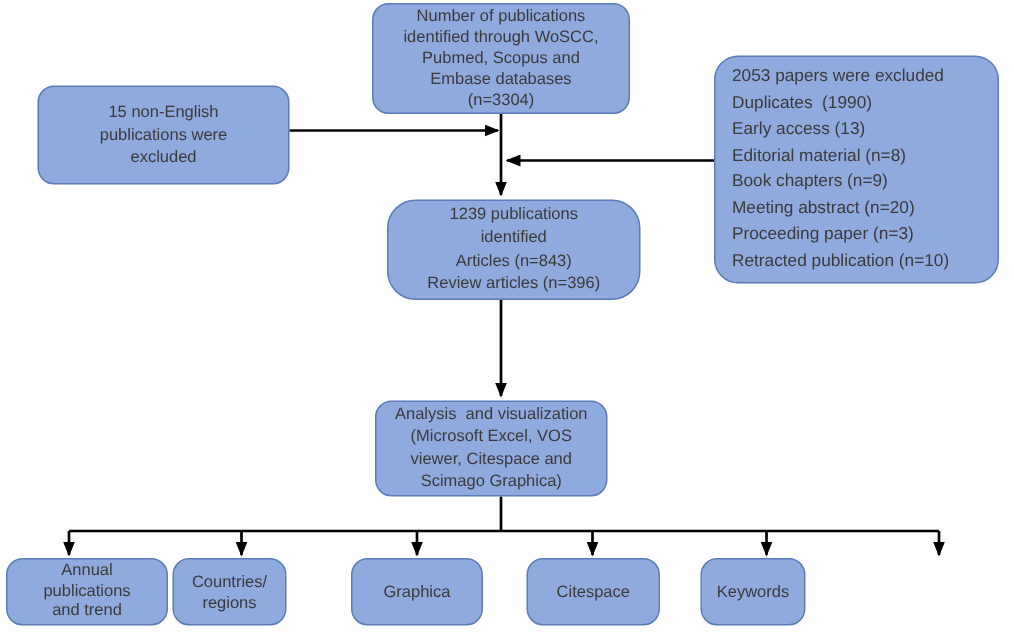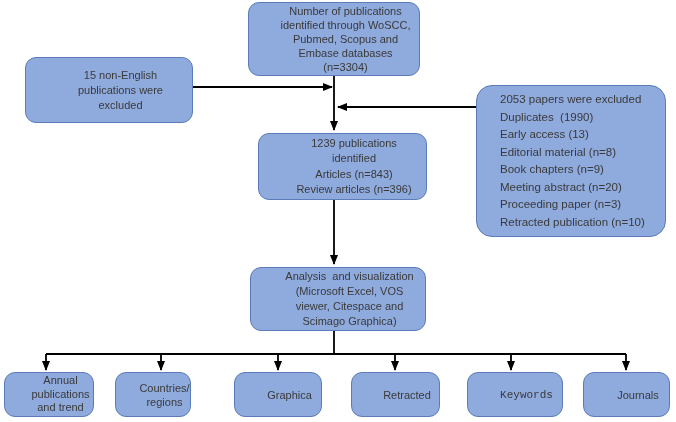--- a/index.html
+++ b/index.html
@@ -17,45 +17,44 @@
     box-sizing: border-box;
     background: #8FAADC;
     border: 1.6px solid #5B7CB8;
     border-radius: 11px;
     display: flex;
     align-items: center;
     justify-content: flex-end;
     text-align: center;
     font-size: 11px;
     line-height: 14px;
-    padding-left: 23px;
   }
   .node .txt { white-space: pre-line; width: 100%; }
   .node.left-align {
     justify-content: flex-start;
     text-align: left;
+    padding-left: 11px;
     padding-right: 4px;
-    margin-top: 48px;
   }
   .node.big-radius { border-radius: 16px; }
   .lh15  { line-height: 15px; }
   .lh155 { line-height: 15.5px; }
   .lh175 { line-height: 17.5px; font-size: 11.5px; }
   .lh135 { line-height: 13.5px; }
   #box-identified   { left: 248px; top: 2px;   width: 172px; height: 74px; }
   #box-non-english  { left: 25px;  top: 57px;  width: 168px; height: 66px; }
   #box-excluded     { left: 476px; top: 37px;  width: 190px; height: 152px; }
-  #box-included     { left: 258px; top: 133px; width: 169px; height: 67px; }
-  #box-analysis     { left: 250px; top: 267px; width: 176px; height: 64px; }
+  #box-included     { left: 258px; top: 133px; width: 169px; height: 67px; border-radius: 19px; }
+  #box-analysis     { left: 250px; top: 267px; width: 155px; height: 64px; }
   .bottom-node      { top: 372px; height: 45px; }
-  #box-out-annual     { left: 4px;   width: 90px; }
+  #box-out-annual     { left: 4px;   width: 108px; }
   #box-out-countries  { left: 115px; width: 76px; }
   #box-out-authors    { left: 234px; width: 88px; }
   #box-out-references { left: 351px; width: 89px; }
-  #box-out-keywords   { left: 467px; width: 96px; font-family: Liberation Mono, monospace; }
+  #box-out-keywords   { left: 467px; width: 70px; }
   #box-out-journals   { left: 583px; width: 87px; }
   svg.arrows {
     position: absolute;
     left: 0; top: 0;
     width: 676px; height: 422px;
     pointer-events: none;
   }
   svg.arrows line, svg.arrows path.flow { stroke: #000000; stroke-width: 1.8px; fill: none; }
 </style>
 </head>
@@ -128,22 +127,19 @@
 and trend</span>
   </div>
   <div class="node bottom-node" id="box-out-countries">
     <span class="txt">Countries/
 regions</span>
   </div>
   <div class="node bottom-node" id="box-out-authors">
     <span class="txt">Graphica</span>
   </div>
   <div class="node bottom-node" id="box-out-references">
-    <span class="txt">Retracted</span>
+    <span class="txt">Citespace</span>
   </div>
   <div class="node bottom-node" id="box-out-keywords">
     <span class="txt">Keywords</span>
-  </div>
-  <div class="node bottom-node" id="box-out-journals">
-    <span class="txt">Journals</span>
   </div>
 
 </div>
 
 </body></html>

